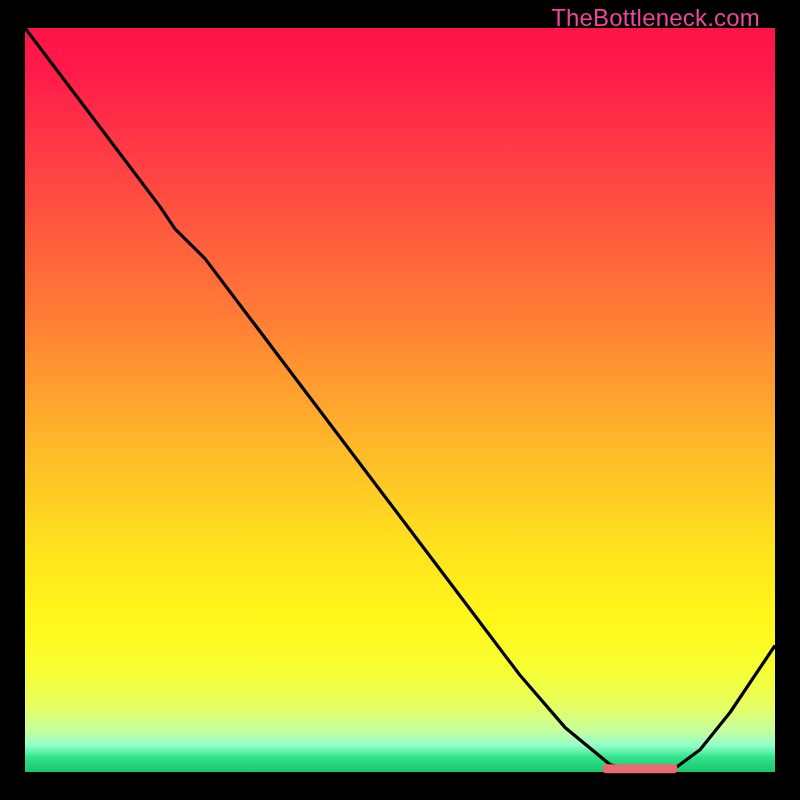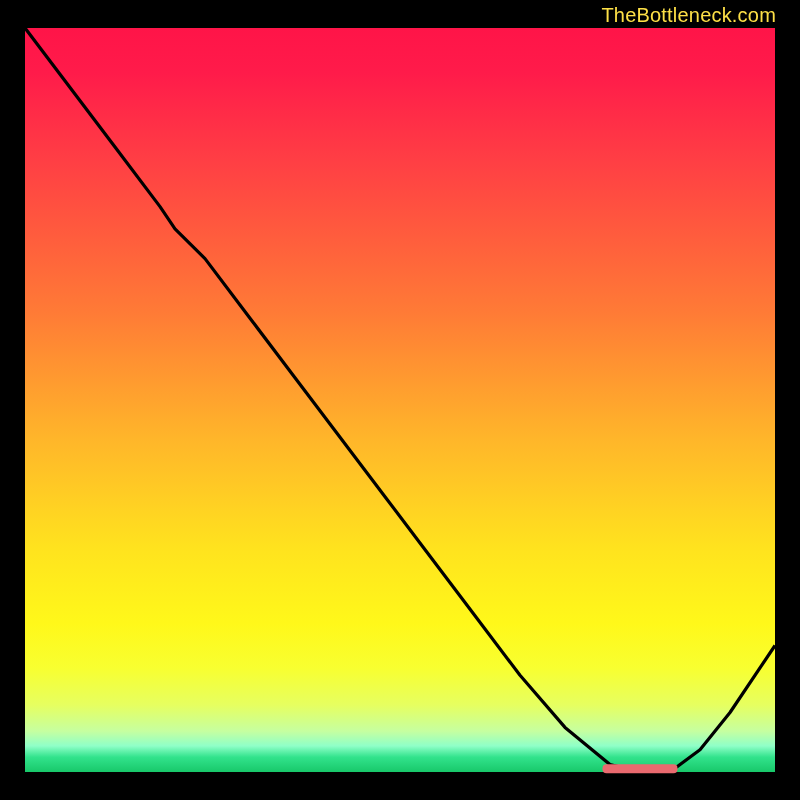--- a/index.html
+++ b/index.html
@@ -38,23 +38,23 @@
       #c6ffa0 94.5%,
       #8fffc8 96.5%,
       #32e38c 98%,
       #18c86a 100%
     );
     box-sizing: border-box;
   }
   .attribution {
     position: absolute;
     top: 4px;
-    right: 24px;
-    color: #fde047;
-    font-size: 20px;
+    right: 40px;
+    color: #ec4899;
+    font-size: 24px;
     font-weight: 400;
     letter-spacing: 0.2px;
   }
   svg.overlay {
     position: absolute;
     left: 25px;
     top: 28px;
     width: 750px;
     height: 744px;
     overflow: visible;

